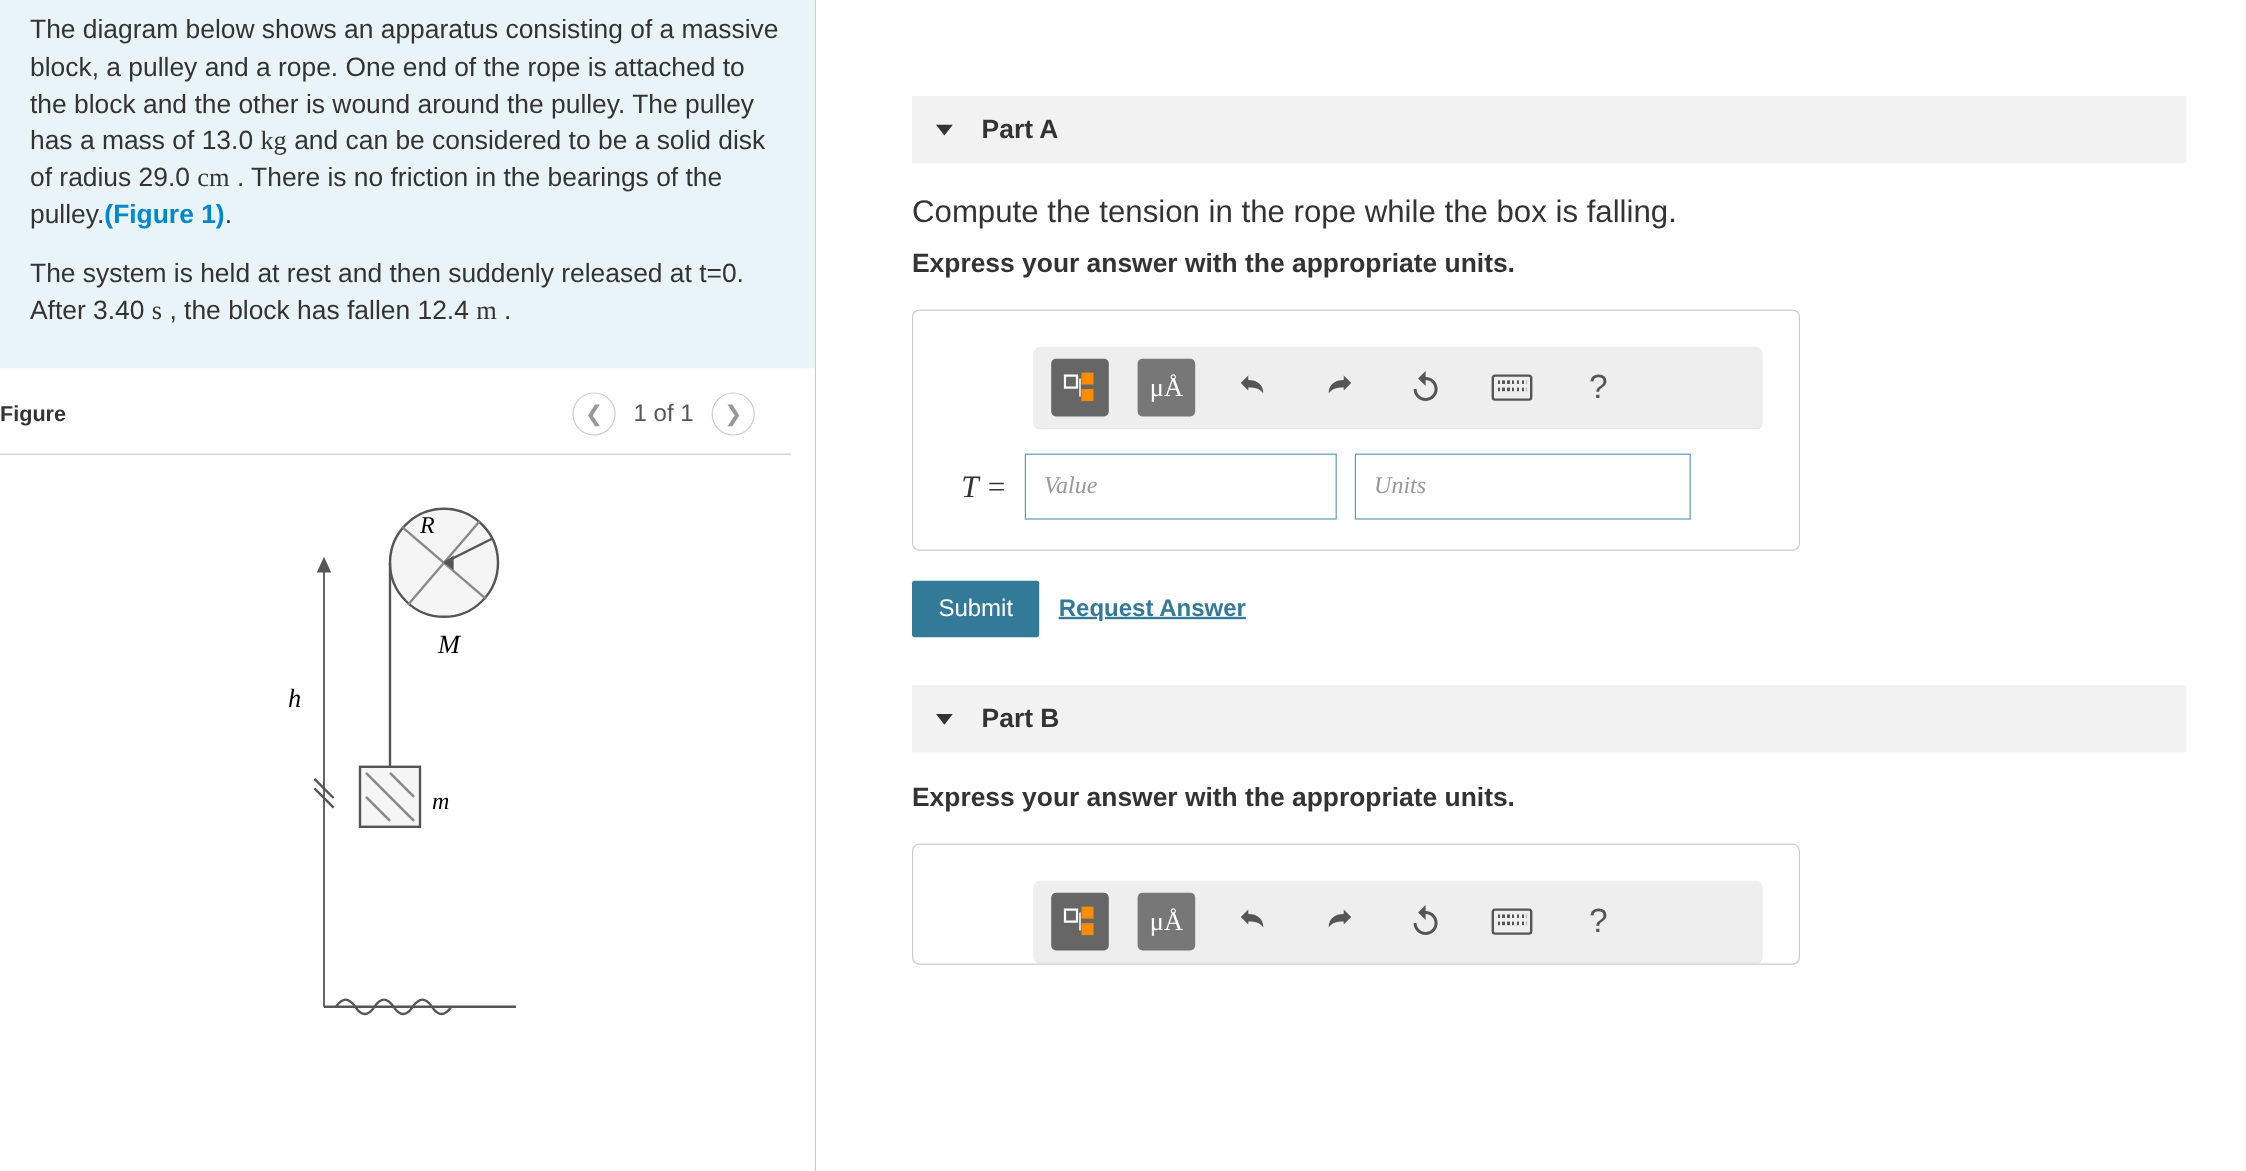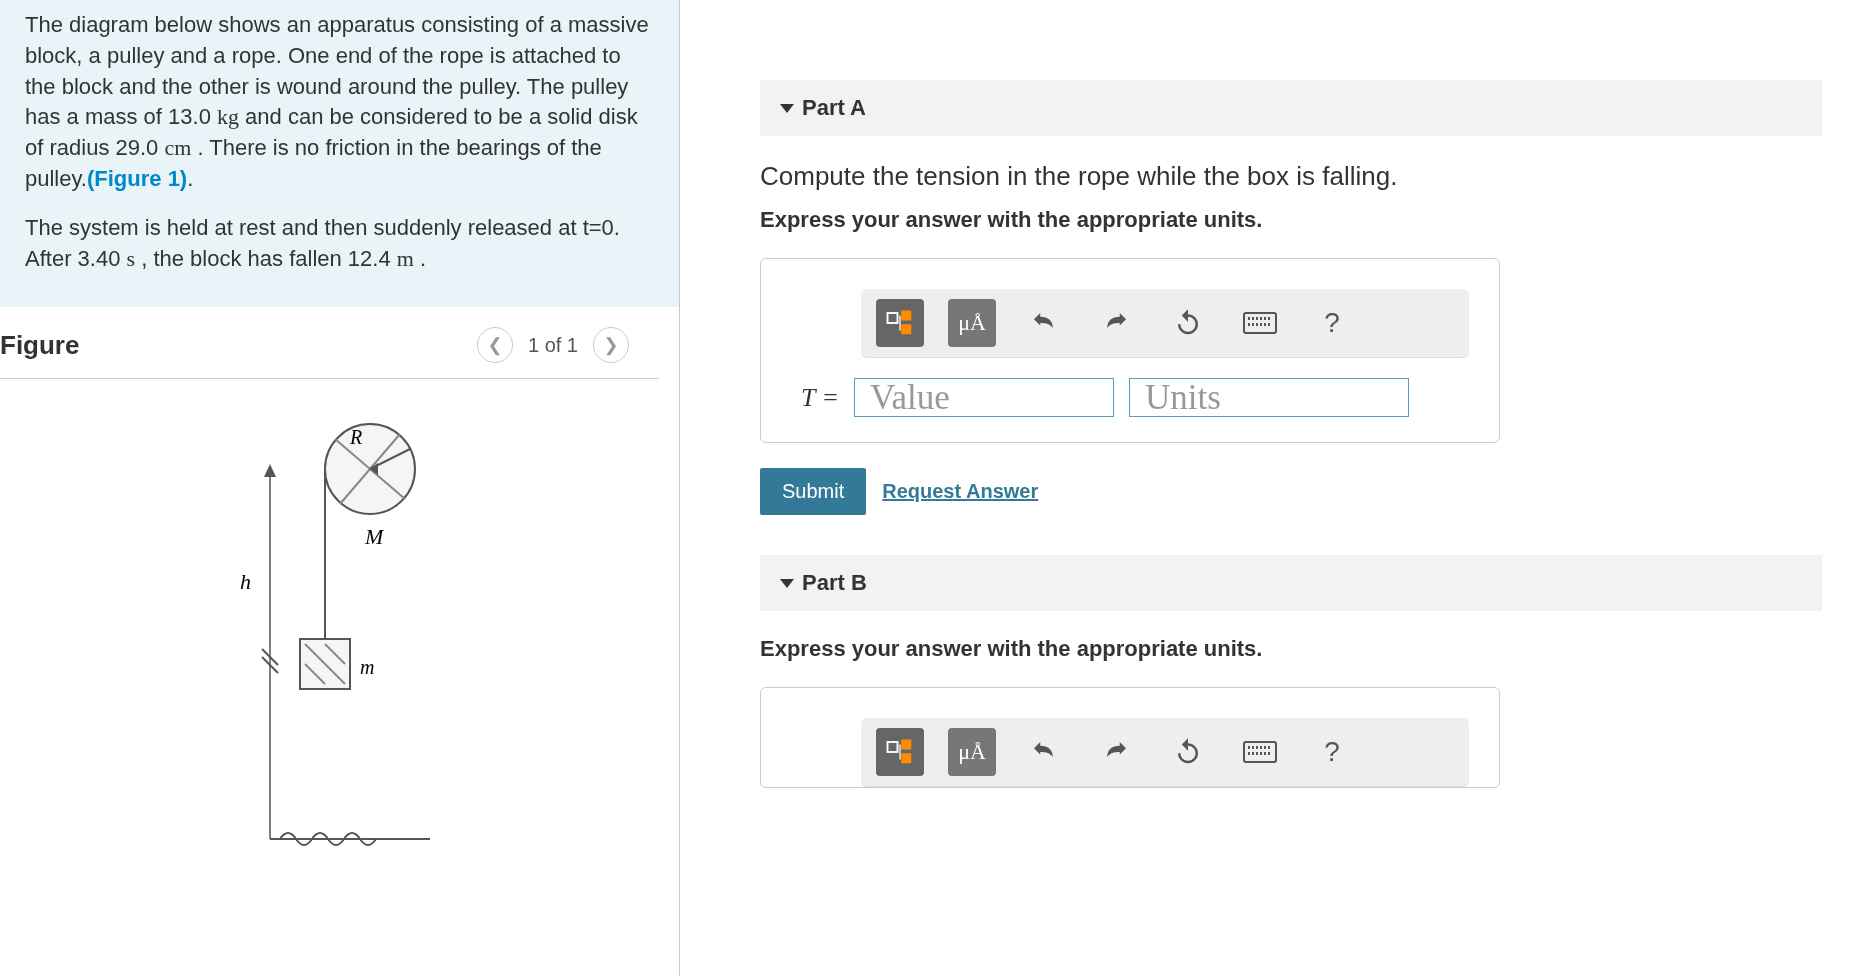--- a/index.html
+++ b/index.html
@@ -4,41 +4,41 @@
 <style>
 * { box-sizing: border-box; margin: 0; padding: 0; }
 body { font-family: "Helvetica Neue", Arial, sans-serif; font-size: 20px; color: #333; background: #fff; }
 .container { display: flex; width: 1872px; height: 976px; }
 .left-panel { width: 680px; border-right: 1px solid #ccc; padding: 0; }
 .problem-text { background: #e8f4f8; padding: 10px 25px 15px 25px; font-size: 22px; line-height: 1.4; color: #333; }
 .problem-text p { margin-bottom: 18px; }
 .unit { font-family: "Times New Roman", serif; }
 .fig-link { color: #0088cc; cursor: pointer; font-weight: bold; }
 .figure-header { display: flex; align-items: center; justify-content: space-between; padding: 20px 30px 15px 0; border-bottom: 1px solid #ccc; margin: 0 20px 0 0; }
-.figure-title { font-size: 26px; font-weight: bold; padding-left: 0; }
+.figure-title { font-size: 18px; font-weight: bold; padding-left: 0; }
 .figure-nav { display: flex; align-items: center; gap: 15px; font-size: 20px; color: #555; }
 .nav-btn { width: 36px; height: 36px; border: 1px solid #ccc; border-radius: 50%; background: #fff; display: flex; align-items: center; justify-content: center; color: #999; cursor: pointer; font-size: 18px; }
 .figure-canvas { display: flex; justify-content: center; padding: 30px 0; }
 .right-panel { flex: 1; padding: 80px 50px 0 80px; }
-.part-header { background: #f2f2f2; padding: 15px 20px; display: flex; align-items: center; gap: 8px; margin-bottom: 25px; cursor: pointer; }
+.part-header { background: #f2f2f2; padding: 15px 20px; display: flex; align-items: center; gap: 24px; margin-bottom: 25px; cursor: pointer; }
 .caret { width: 0; height: 0; border-left: 7px solid transparent; border-right: 7px solid transparent; border-top: 9px solid #333; }
 .part-title { font-size: 22px; font-weight: bold; }
 .part-body { padding: 0 0 40px 0; }
 .question-text { font-size: 26px; margin-bottom: 15px; }
 .instruction { font-size: 22px; font-weight: bold; margin-bottom: 25px; }
 .answer-box { border: 1px solid #ccc; border-radius: 6px; padding: 0; width: 740px; margin-bottom: 25px; }
 .toolbar { background: #eee; border-bottom: 1px solid #ddd; border-radius: 6px 6px 0 0; padding: 10px 15px; display: flex; align-items: center; gap: 24px; margin-left: 85px; margin-top: 15px; margin-right: 15px; margin-bottom: 0; border-radius: 6px; }
 .answer-box-inner { padding: 15px 15px 20px 15px; }
 .tool-btn { width: 48px; height: 48px; display: flex; align-items: center; justify-content: center; cursor: pointer; color: #555; border-radius: 4px; }
 .tool-btn.dark { background: #666; color: #fff; }
 .tool-btn.dark2 { background: #777; color: #fff; font-family: serif; font-size: 22px; }
 .tool-icon-svg { width: 30px; height: 30px; fill: currentColor; }
 .answer-row { display: flex; align-items: center; gap: 15px; padding: 20px 15px 5px 25px; }
 .var-label { font-family: "Times New Roman", serif; font-style: italic; font-size: 26px; }
-.input-box { border: 1px solid #5a9db8; height: 39px; font-size: 35px; font-family: "Times New Roman", serif; color: #999; padding: 0 15px; display: flex; align-items: center; background: #fff; }
+.input-box { border: 1px solid #5a9db8; height: 55px; font-size: 20px; font-family: "Times New Roman", serif; font-style: italic; color: #999; padding: 0 15px; display: flex; align-items: center; background: #fff; }
 .input-value { width: 260px; }
 .input-units { width: 280px; }
 .actions { display: flex; align-items: center; gap: 16px; }
 .submit-btn { background: #337a99; color: #fff; border: none; padding: 12px 22px; font-size: 20px; cursor: pointer; border-radius: 2px; }
 .request-link { color: #337a99; font-weight: bold; text-decoration: underline; font-size: 20px; cursor: pointer; }
 .q-icon { font-size: 28px; color: #555; }
 .kbd-icon { width: 34px; height: 22px; border: 2px solid #555; border-radius: 3px; position: relative; }
 .kbd-icon::before { content: ""; position: absolute; top: 3px; left: 3px; right: 3px; height: 3px; background: repeating-linear-gradient(90deg, #555 0 2px, transparent 2px 4px); }
 .kbd-icon::after { content: ""; position: absolute; top: 9px; left: 3px; right: 3px; height: 3px; background: repeating-linear-gradient(90deg, #555 0 2px, transparent 2px 4px); }
 </style>

